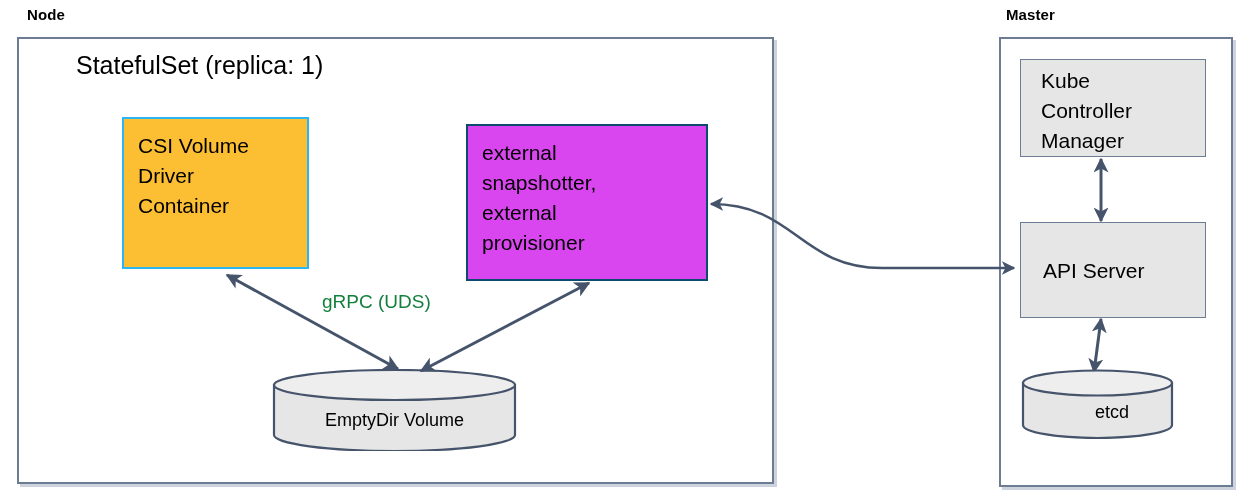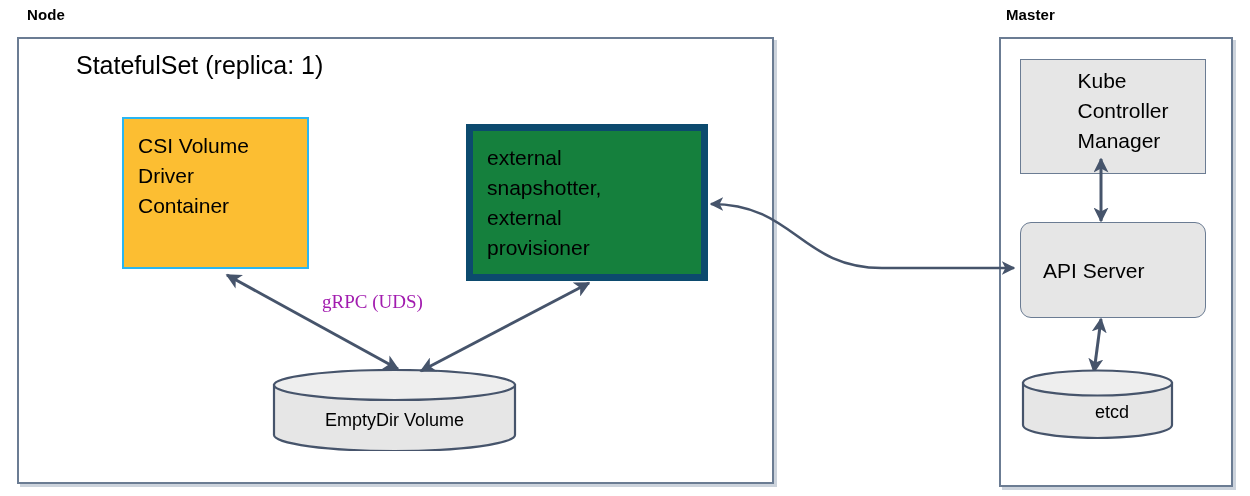--- a/index.html
+++ b/index.html
@@ -61,34 +61,33 @@
     color: #000000;
     text-align: left;
     white-space: pre-line;
   }
 
   .box-orange {
     background: #fcbe32;
     border: 2px solid #29b6f2;
   }
   .box-green {
-    background: #15803d;
-    border: 7px solid #0c4a6e;
+    background: #d946ef;
+    border: 2px solid #0c4a6e;
   }
   .box-grey {
     background: #e6e6e6;
     border: 1.5px solid #6b7c93;
   }
   .box-grey .box-text { font-size: 21px; }
 
   
   .box-api {
     align-items: center;
     padding: 1px 0 0 22px;
-    border-radius: 11px;
   }
 
   
   .cylinder { box-sizing: border-box; }
   .cylinder svg { display: block; }
   .cylinder-label {
     position: absolute;
     left: 0; right: 0;
     text-align: center;
     font-size: 18px;
@@ -101,24 +100,23 @@
     padding-left: 26px;
   }
 
   
   .connector { pointer-events: none; }
   .connector svg { display: block; overflow: visible; }
 
   
   .edge-label {
     font-size: 19px;
-    color: #a21caf;
+    color: #15803d;
     line-height: 22px;
     white-space: nowrap;
-    font-family: Liberation Serif, serif;
   }
 </style>
 </head>
 <body>
 
 <div id="canvas">
 
   <div class="abs group-label" style="left:27px; top:7px;">Node</div>
 
   <div class="abs container-box" style="left:17px; top:37px; width:757px; height:447px;"></div>
@@ -167,21 +165,21 @@
         </marker>
       </defs>
       <line x1="16" y1="99" x2="184" y2="11" stroke="#46546b" stroke-width="3" marker-start="url(#ah2)" marker-end="url(#ah2)"></line>
     </svg>
   </div>
 
   <div class="abs group-label" style="left:995px; top:7px;margin-left:11px;">Master</div>
 
   <div class="abs container-box" style="left:999px; top:37px; width:234px; height:450px;"></div>
 
-  <div class="abs box box-grey" style="left:1020px; top:59px; width:186px; height:115px; padding-top:6px; padding-left:20px;justify-content:center;">
+  <div class="abs box box-grey" style="left:1020px; top:59px; width:186px; height:98px; padding-top:6px; padding-left:20px;">
     <span class="box-text">Kube
 Controller
 Manager</span>
   </div>
 
   <div class="abs connector" style="left:1090px; top:155px; width:24px; height:70px;">
     <svg width="24" height="70" viewBox="0 0 24 70">
       <defs>
         <marker id="ah3" viewBox="0 0 10 10" refX="9" refY="5" markerWidth="5" markerHeight="5" orient="auto-start-reverse">
           <path d="M 0 0 L 10 5 L 0 10 L 2.6 5 z" fill="#46546b"></path>

